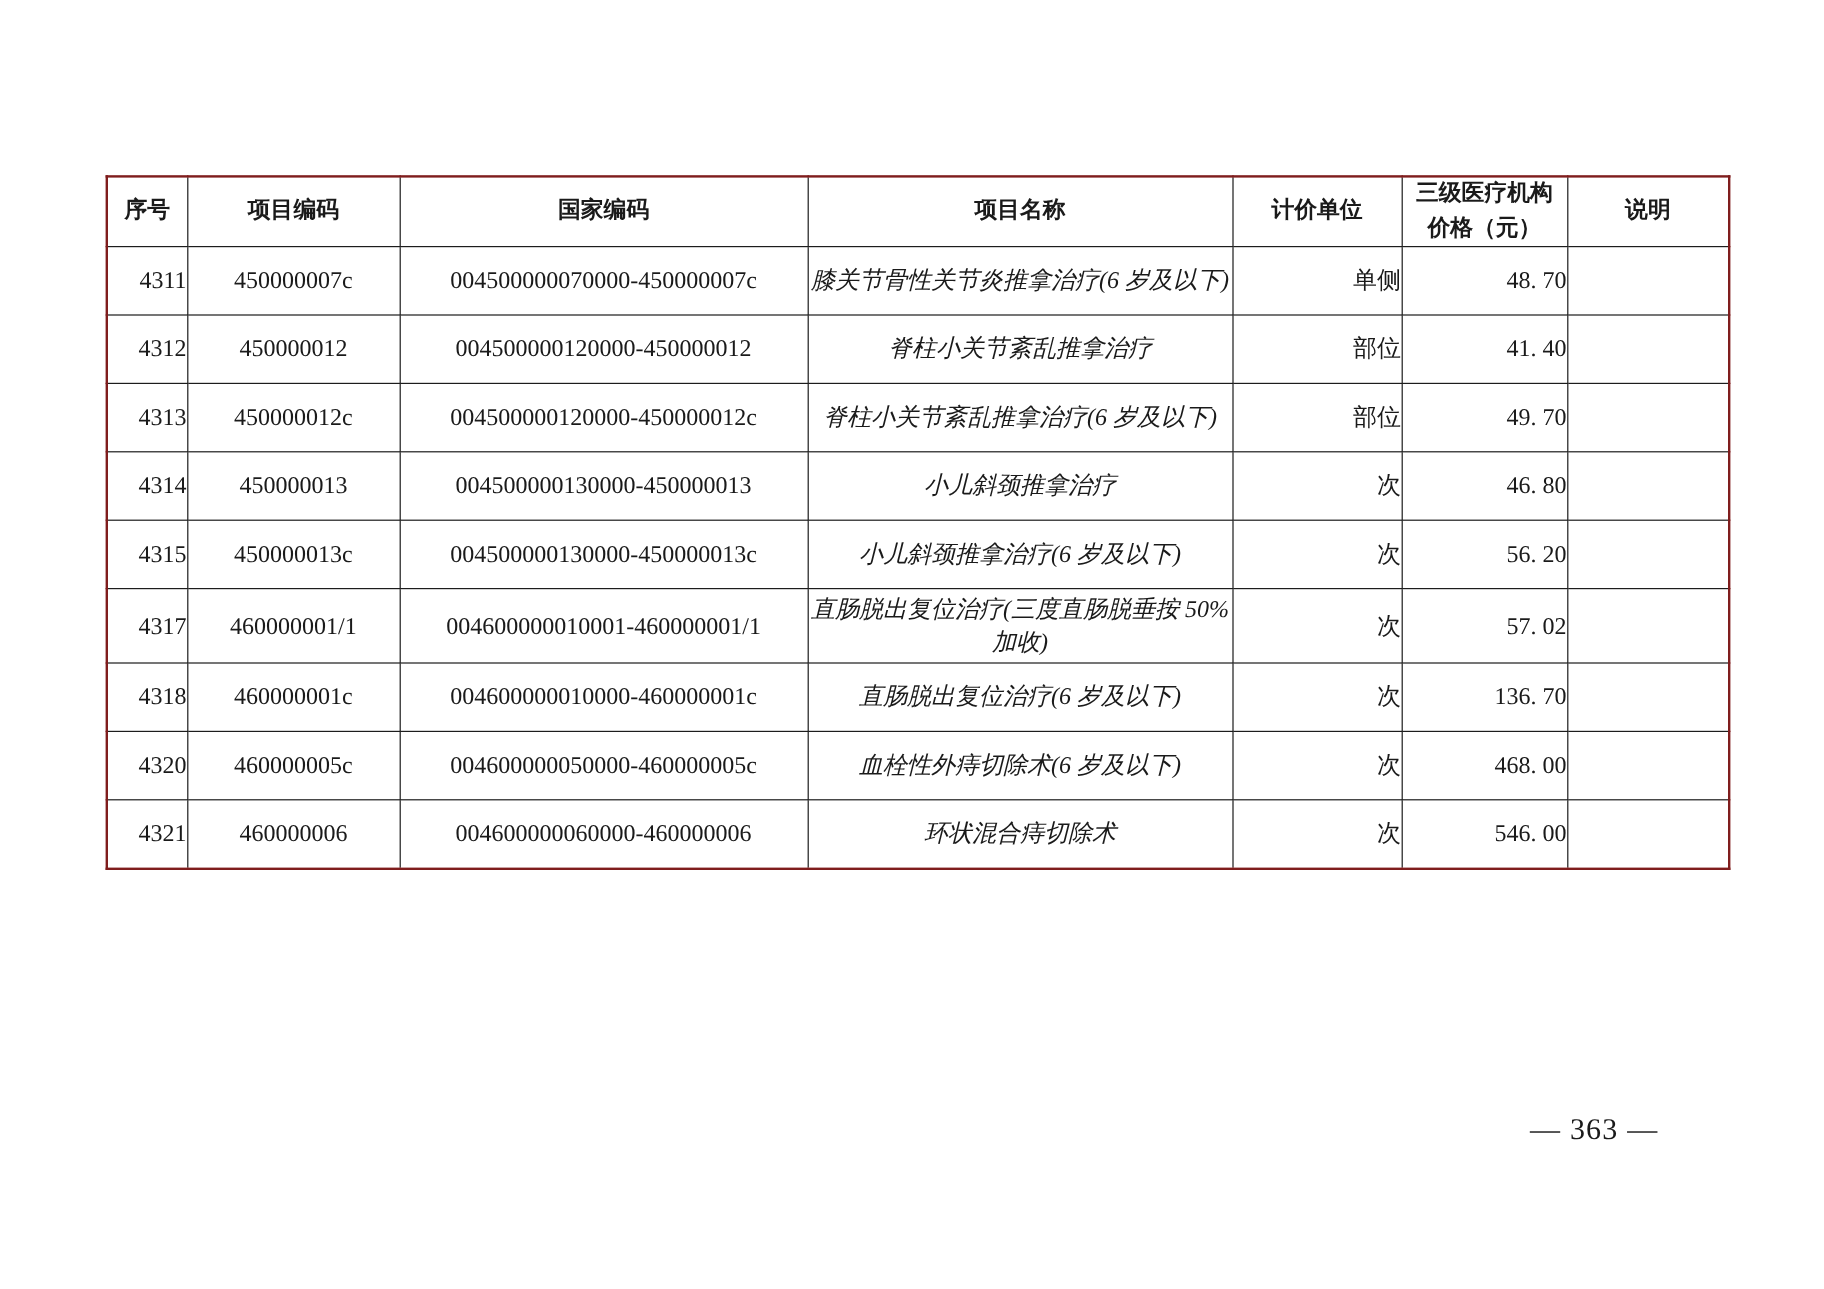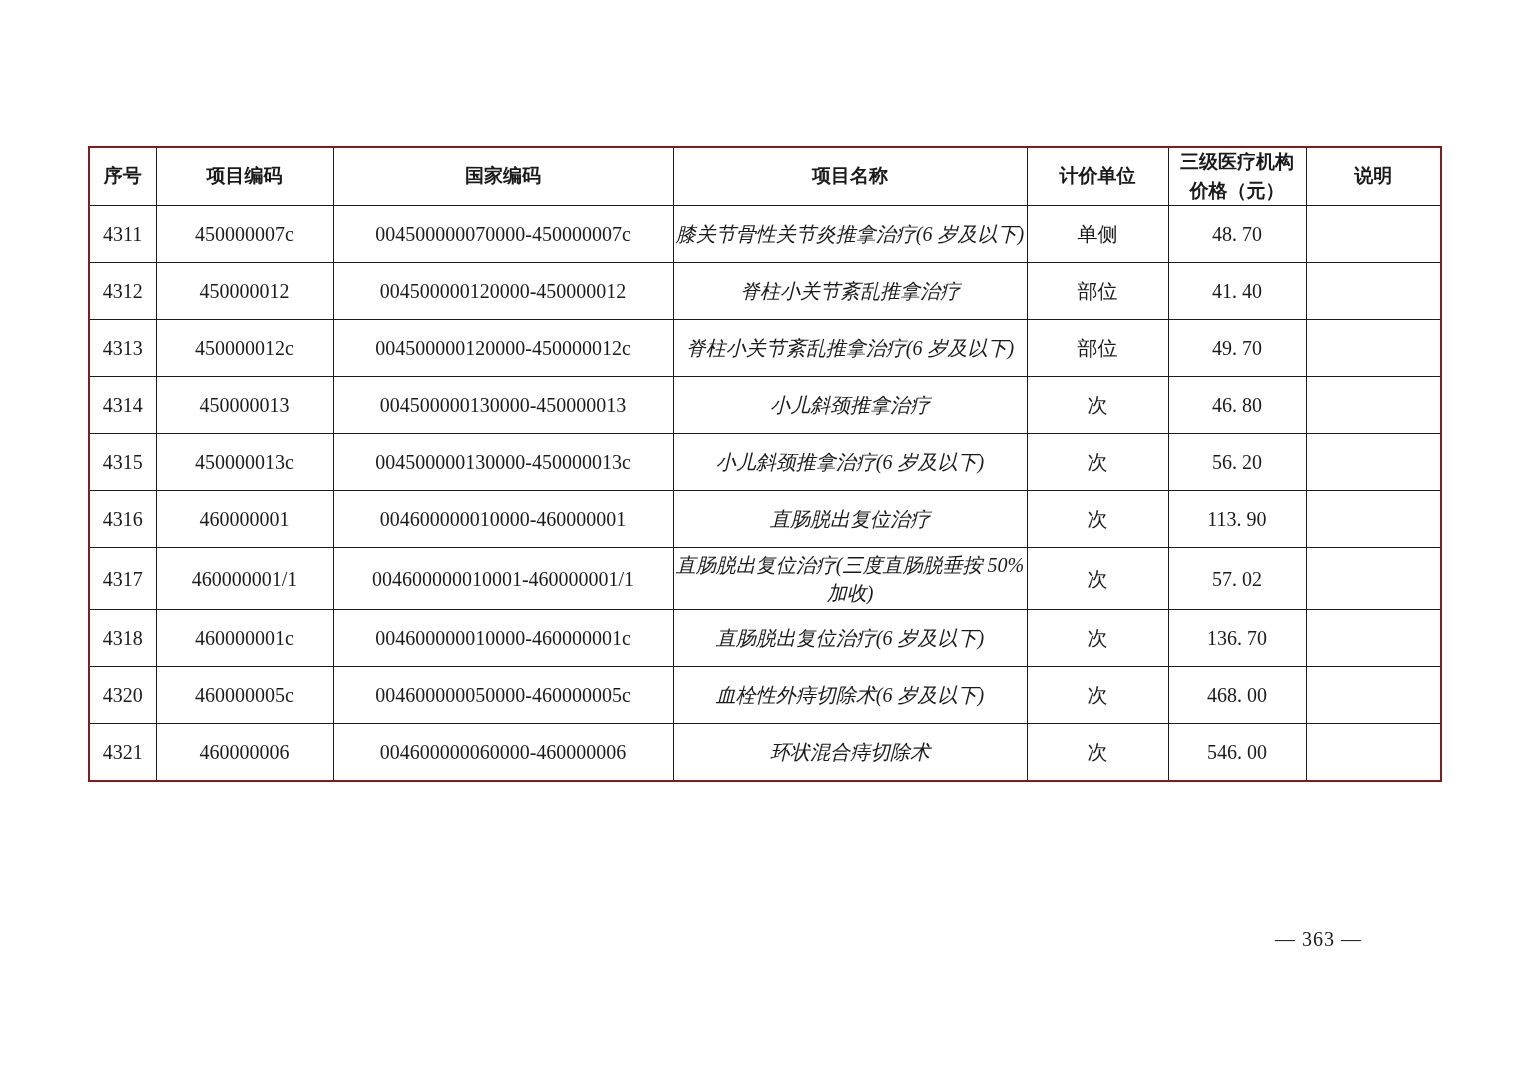--- a/index.html
+++ b/index.html
@@ -38,28 +38,28 @@
     text-align: center;
     white-space: pre-line;
   }
   .doc-table td {
     font-size: 20px;
     line-height: 1.4;
   }
   tr.hdr   { height: 58px; }
   tr.r     { height: 57px; }
   tr.r-tall{ height: 62px; }
-  .c-center { text-align: center; }
+  .c-center { text-align: right; }
   .c-left   { text-align: center; padding-left: 5px; padding-right: 3px; }
   td.name-cell { white-space: pre-line; font-style: italic; }
   .page-num {
     position: absolute;
     left: 1275px;
     top: 928px;
-    font-size: 20px;
+    font-size: 25px;
     letter-spacing: 1px;
     white-space: nowrap;
   }
 </style>
 </head>
 <body>
 
 <table class="doc-table">
   <colgroup>
     <col style="width:67px">
@@ -121,29 +121,20 @@
     </tr>
     <tr class="r">
       <td class="c-center">4315</td>
       <td class="c-left">450000013c</td>
       <td class="c-left">004500000130000-450000013c</td>
       <td class="c-left name-cell">小儿斜颈推拿治疗(6 岁及以下)</td>
       <td class="c-center">次</td>
       <td class="c-center">56. 20</td>
       <td class="c-center"></td>
     </tr>
-    <tr class="r">
-      <td class="c-center">4316</td>
-      <td class="c-left">460000001</td>
-      <td class="c-left">004600000010000-460000001</td>
-      <td class="c-left name-cell">直肠脱出复位治疗</td>
-      <td class="c-center">次</td>
-      <td class="c-center">113. 90</td>
-      <td class="c-center"></td>
-    </tr>
     <tr class="r-tall">
       <td class="c-center">4317</td>
       <td class="c-left">460000001/1</td>
       <td class="c-left">004600000010001-460000001/1</td>
       <td class="c-left name-cell">直肠脱出复位治疗(三度直肠脱垂按 50%
 加收)</td>
       <td class="c-center">次</td>
       <td class="c-center">57. 02</td>
       <td class="c-center"></td>
     </tr>

